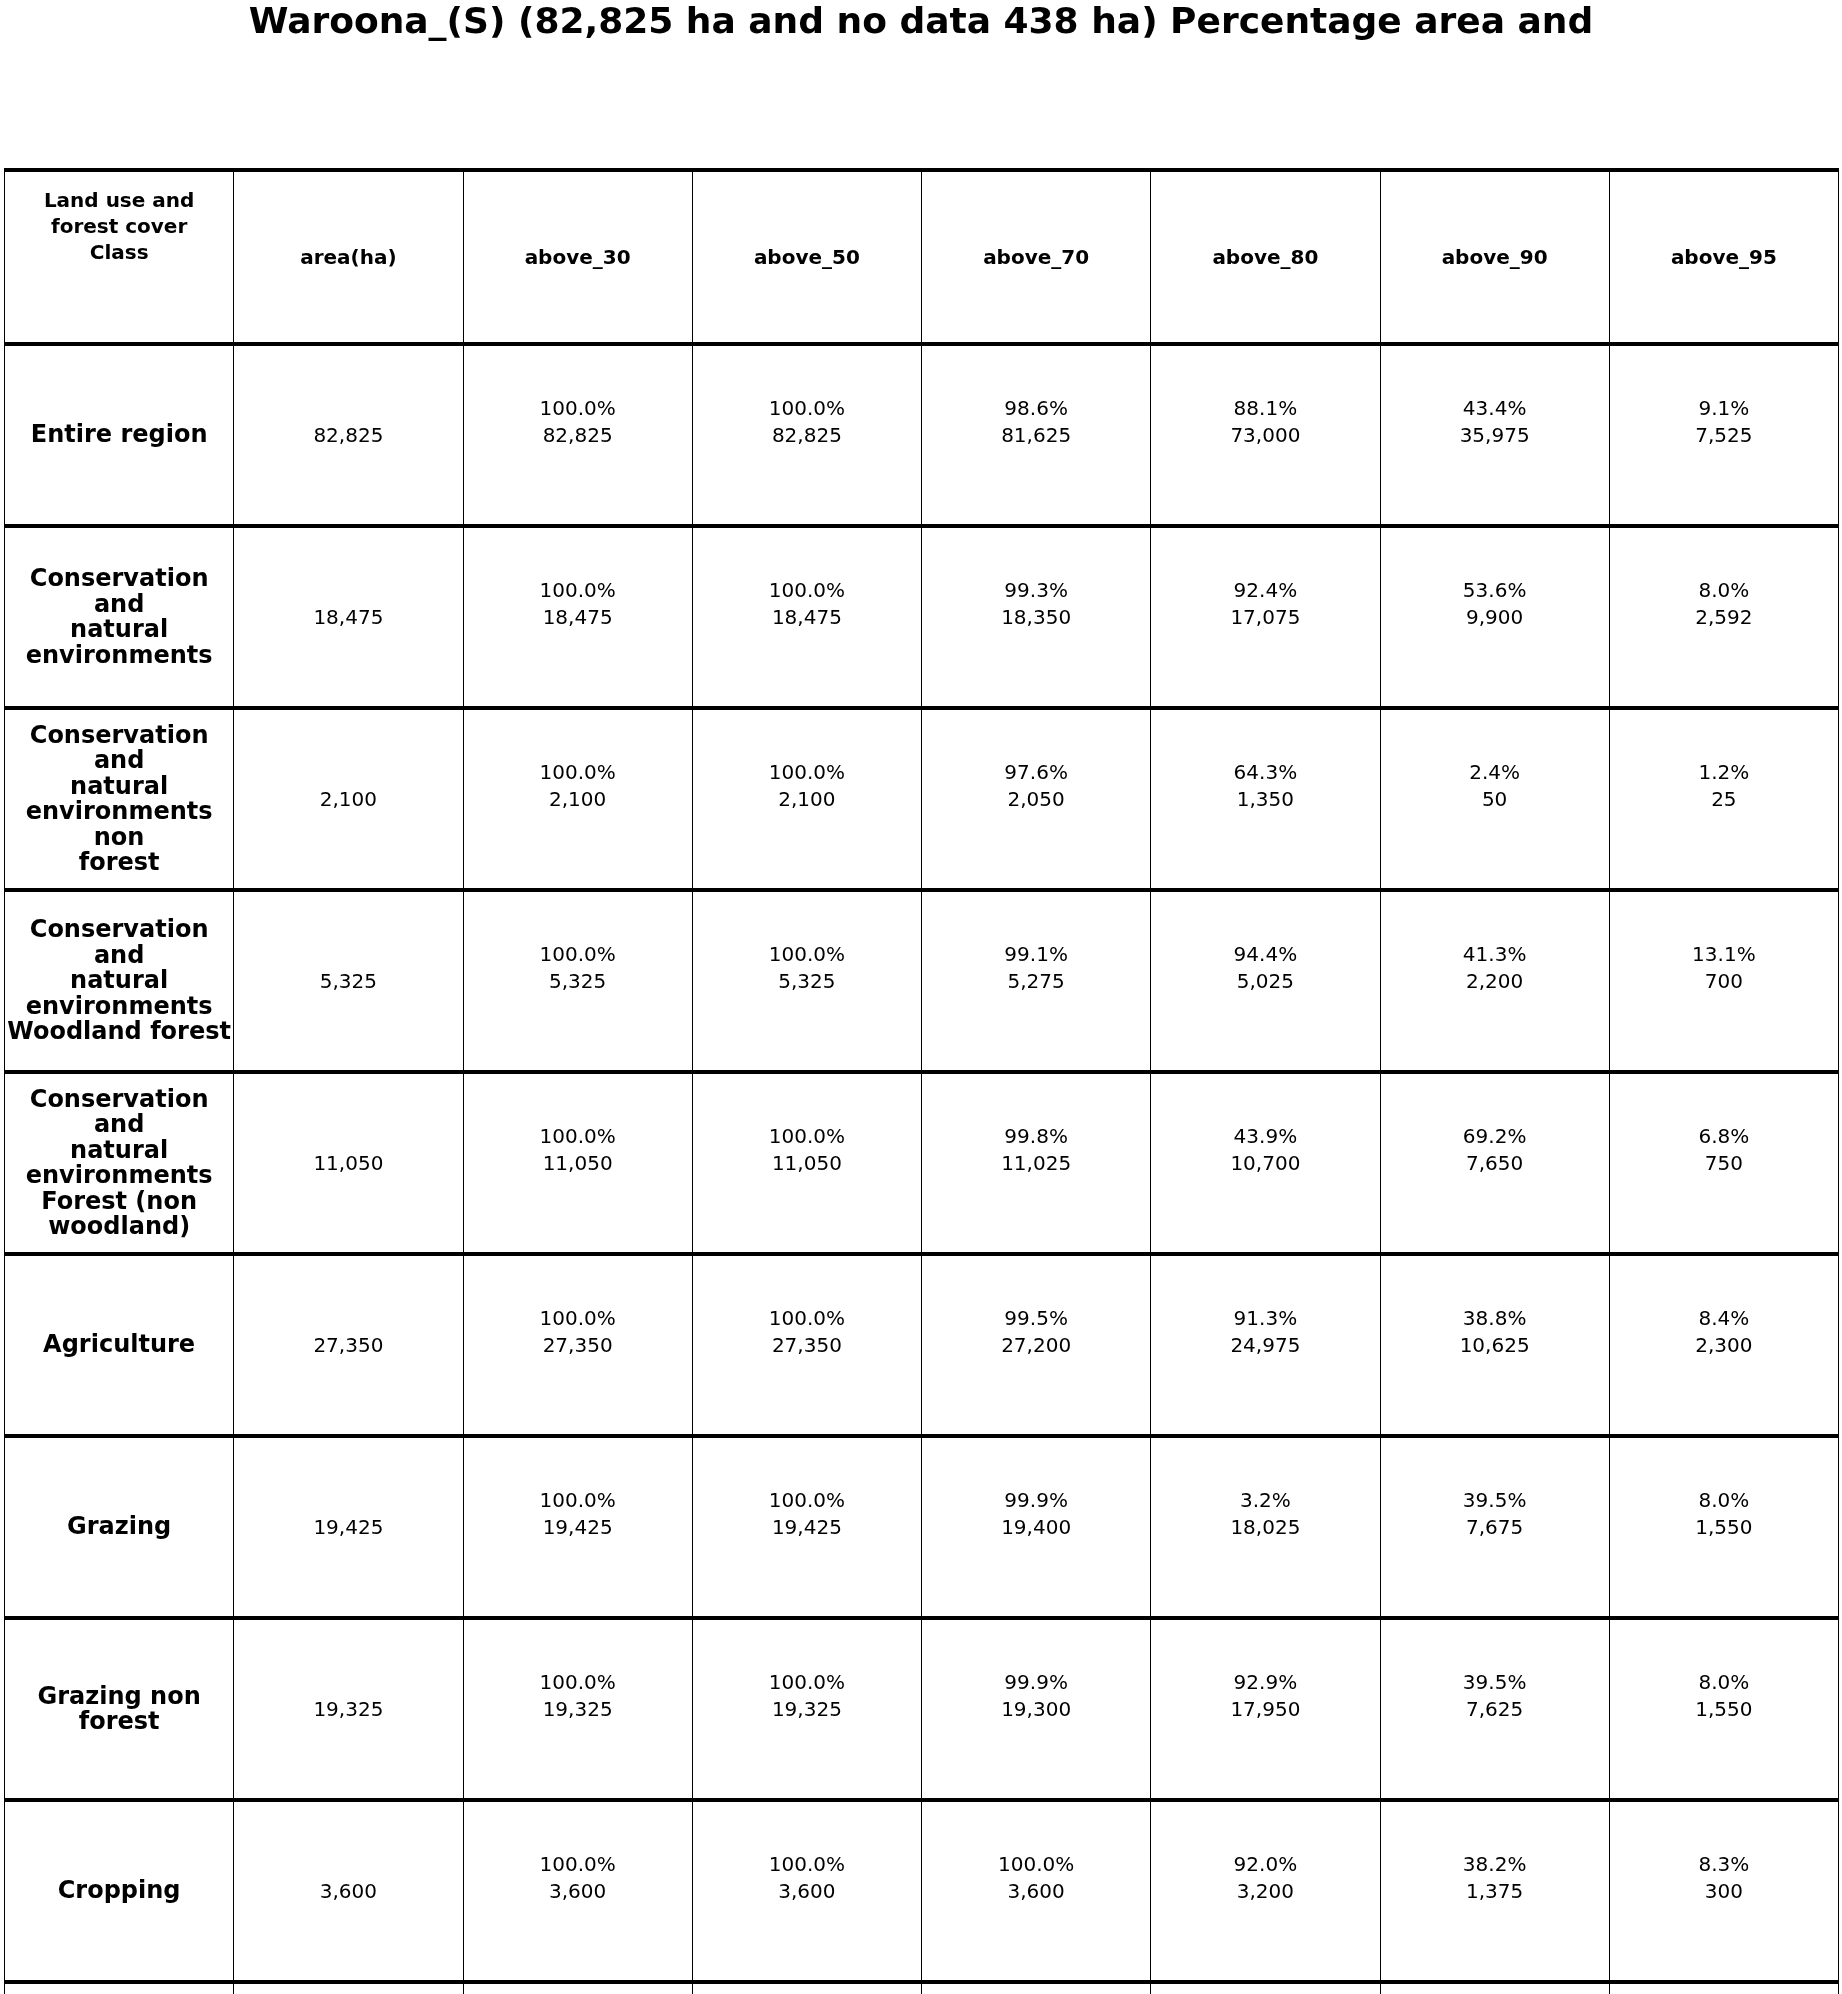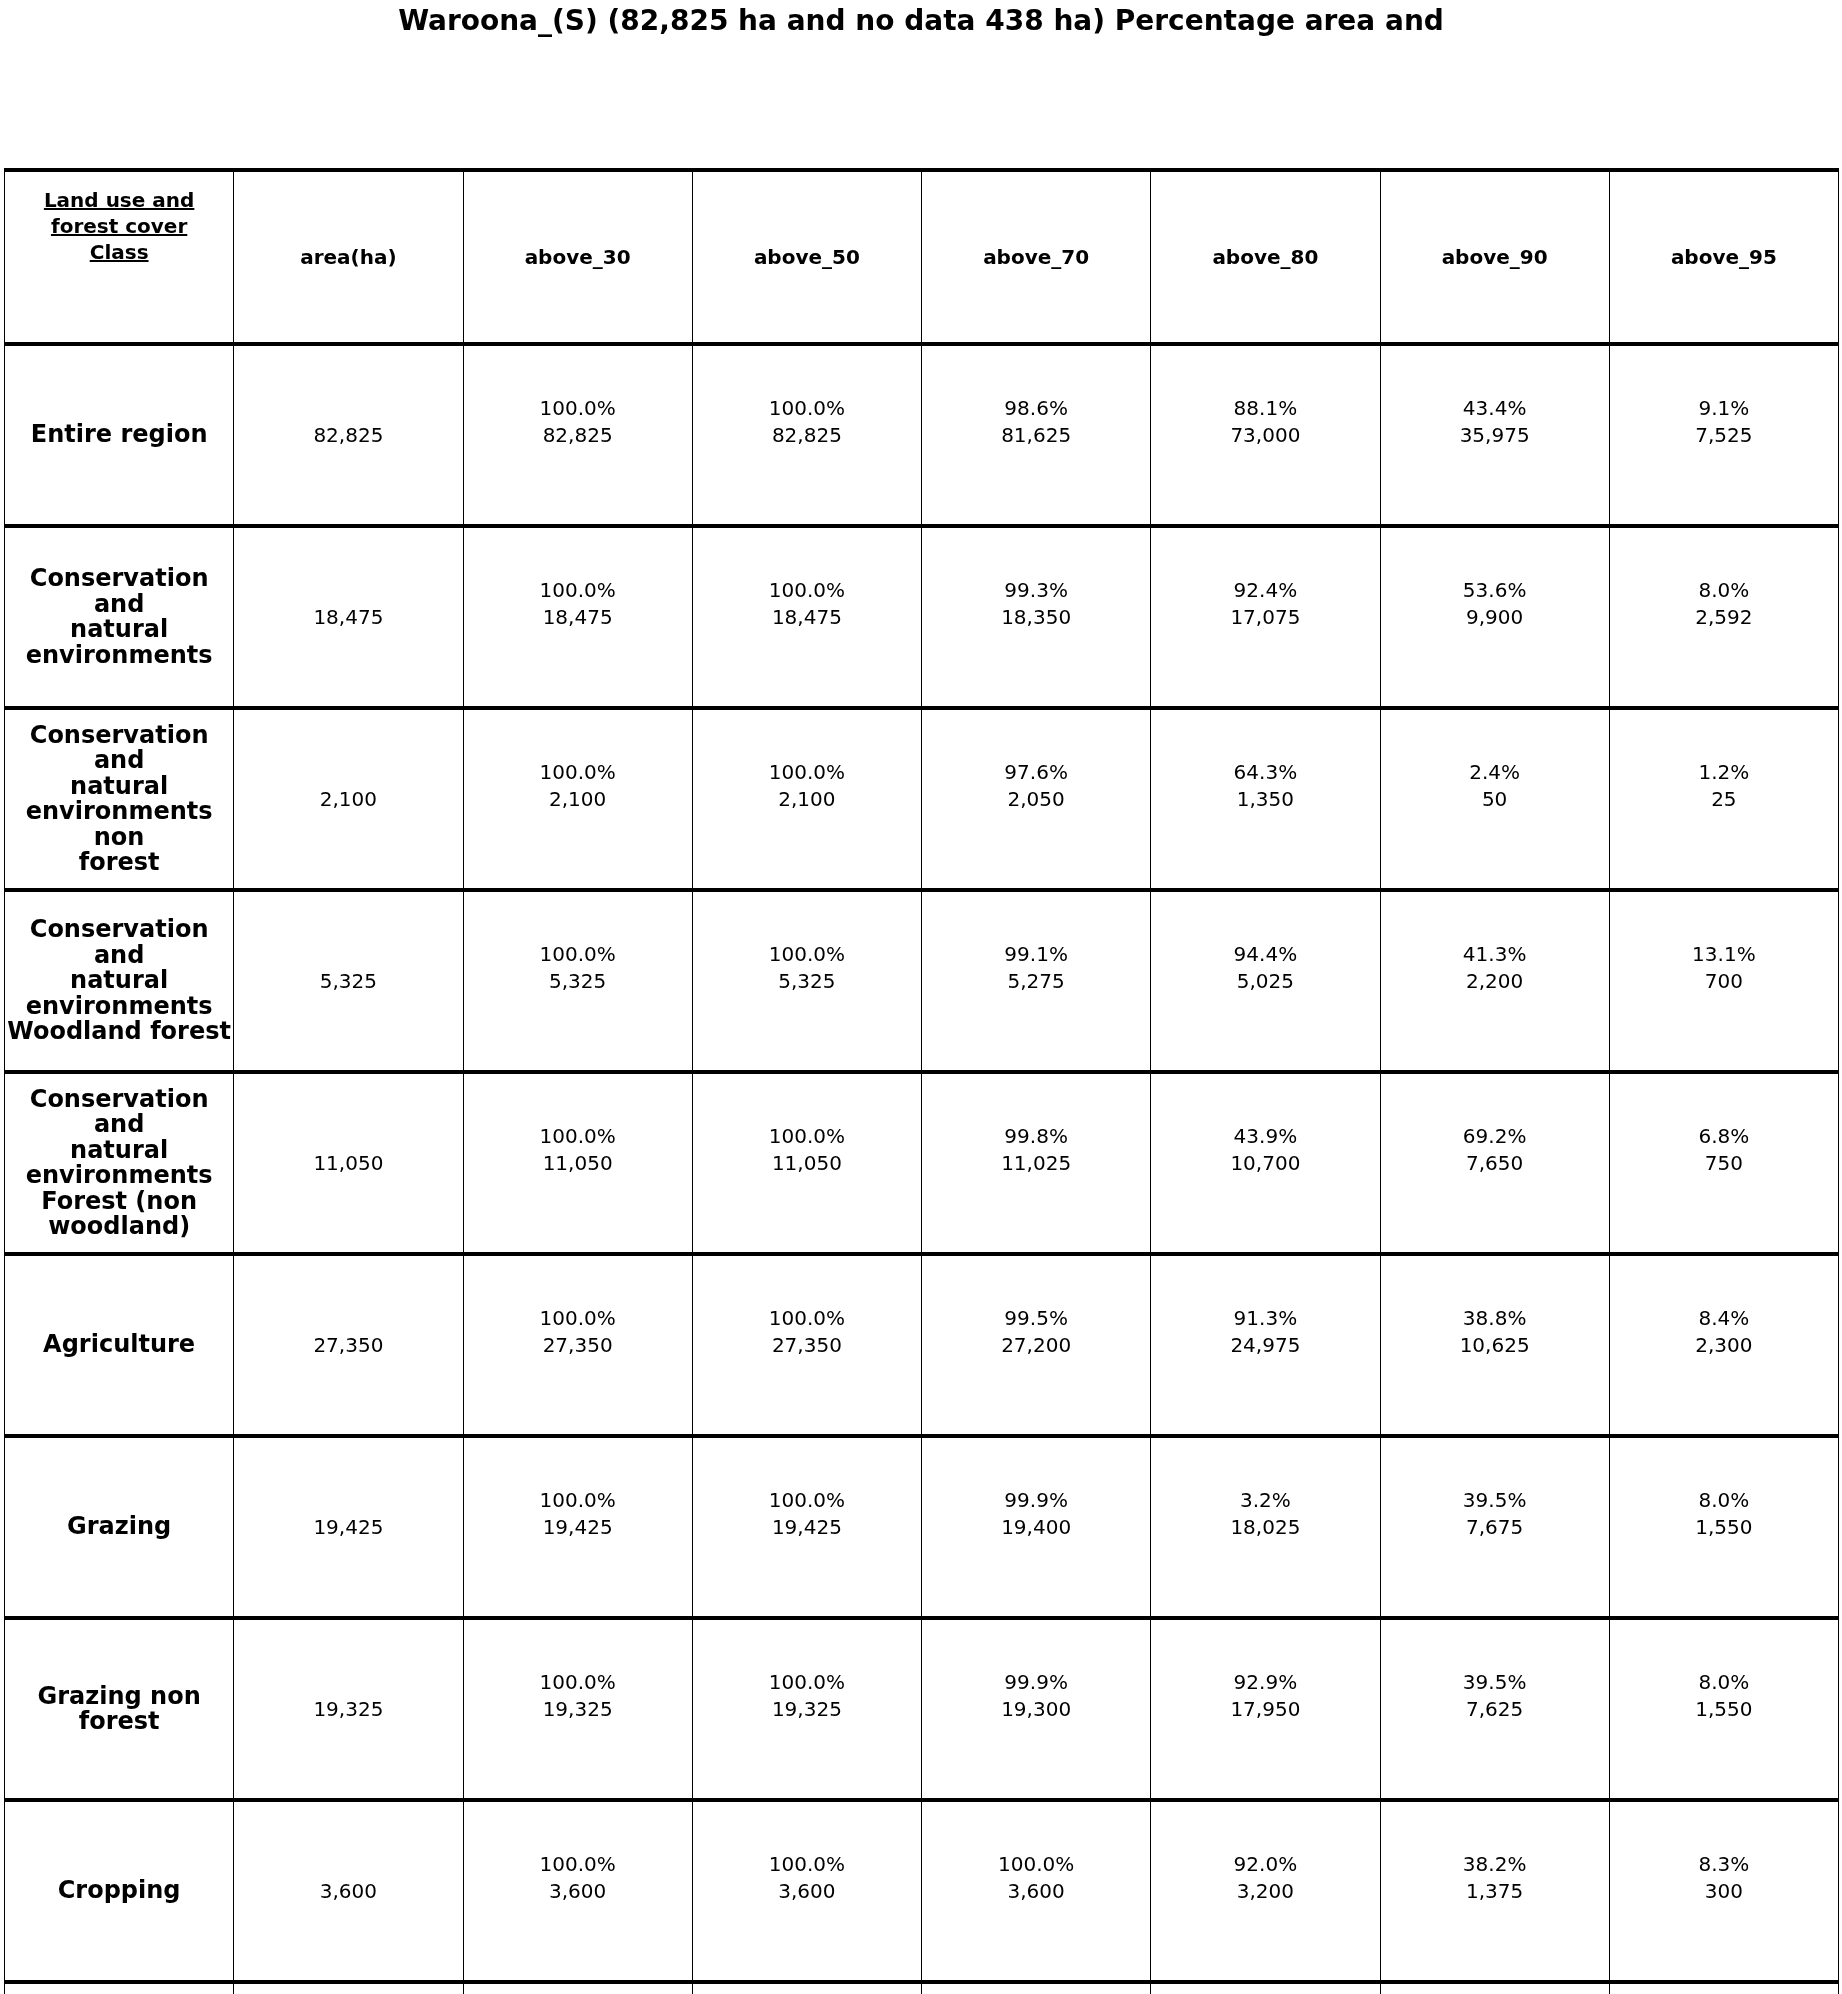--- a/index.html
+++ b/index.html
@@ -1,31 +1,31 @@
 <!DOCTYPE html>
 <html style="--csiro-blue: #00a3c8; --csiro-blue-dark: #00699d; --tern-dark: #16394b; --landcare-green: #00a14b; --landcare-light-green: #79c698; --nsw-purple: #3c1053; --nsw-yellow: #ffe20d; --map-peach: #f5c39c; --map-orange: #e8613c; --map-teal: #155063; --map-sage: #6fa898;font-size:6.4px"><head>
 <meta charset="utf-8">
 <style>
   html,body{margin:0;padding:0;background:#ffffff;}
   body{width:1842px;height:2521px;font-family:"DejaVu Sans","Liberation Sans",sans-serif;color:#000;}
   .page{position:relative;width:1842px;height:2521px;background:#fff;overflow:hidden;}
 
   
   .title{position:absolute;top:1.6px;left:0;width:100%;text-align:center;
-         font-weight:bold;font-size:28px;line-height:38px;}
+         font-weight:bold;font-size:36px;line-height:38px;}
 
   
   table.tvc{position:absolute;left:4px;top:168px;width:1835px;
             border-collapse:collapse;table-layout:fixed;}
   table.tvc th,table.tvc td{border:1.6px solid #000;border-top-width:4.8px;border-bottom-width:4.8px;
             padding:0;background:#fff;}
   table.tvc thead th{height:170px;vertical-align:middle;}
   table.tvc tbody th,table.tvc tbody td{height:178px;vertical-align:middle;}
   .head-inner{font-size:20px;font-weight:bold;line-height:26px;white-space:pre-line;text-align:center;}
-  th.corner .head-inner{transform:translateY(-31px);text-decoration:underline;}
+  th.corner .head-inner{transform:translateY(-31px);}
   .label-cell{font-size:24px;font-weight:bold;line-height:25.5px;white-space:pre-line;
               text-align:center;padding:0 4px;}
   .data-cell{text-align:center;font-size:20px;font-weight:normal;}
   .cell-inner{transform:translateY(-13px);}
   .pct,.ha{line-height:27px;height:27px;}
 </style>
 </head>
 <body>
 
 <div class="page">

